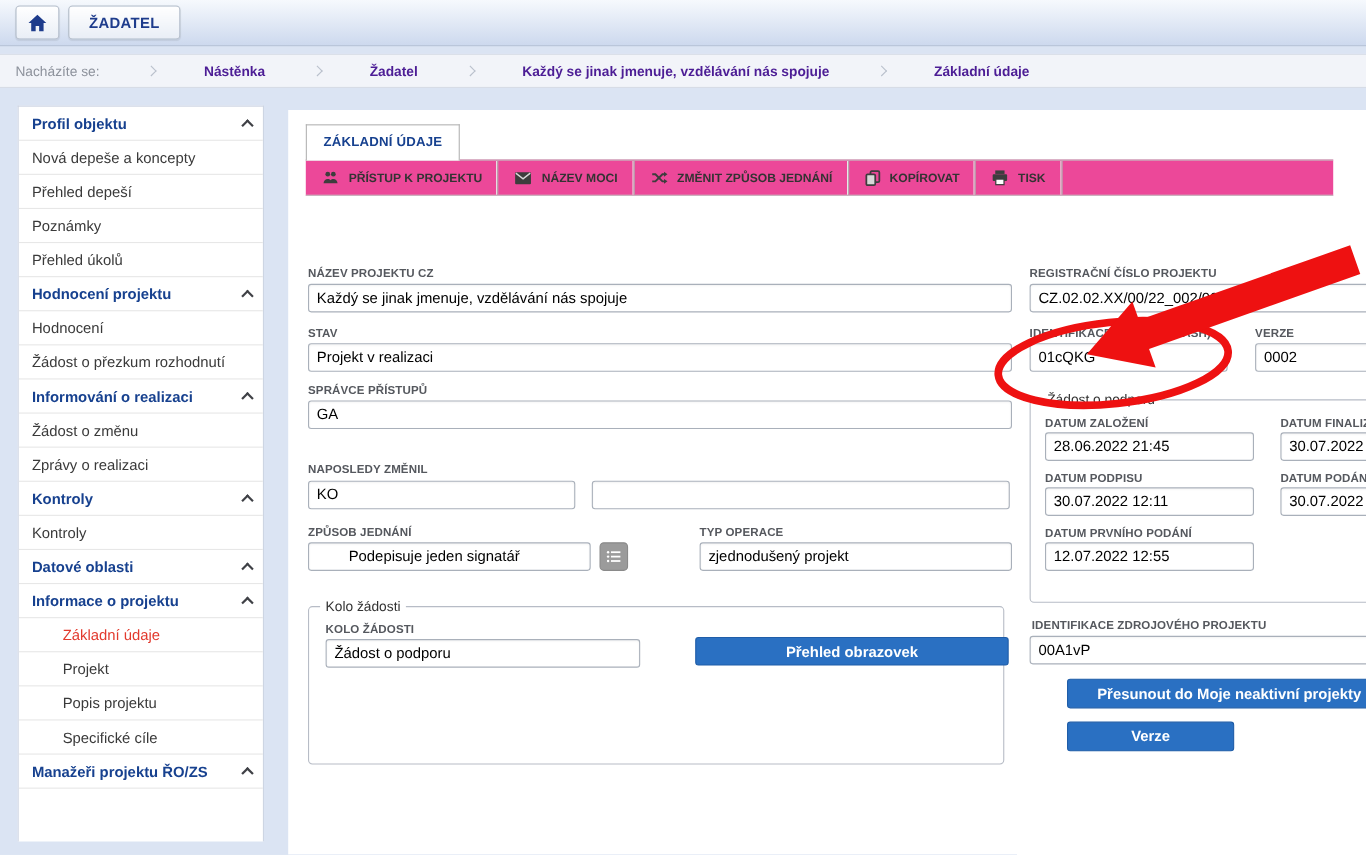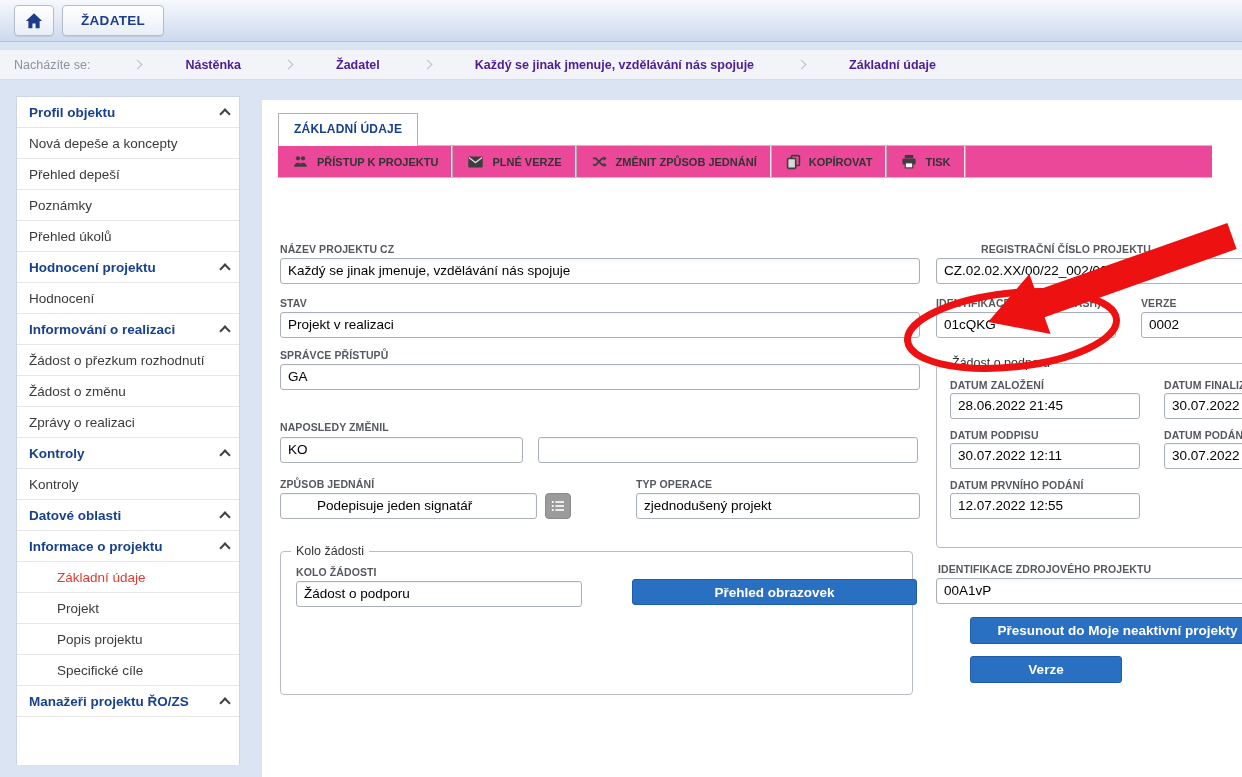--- a/index.html
+++ b/index.html
@@ -159,26 +159,26 @@
     <div class="sb-row">
         <span>Přehled úkolů</span>
       </div>
     <div class="sb-row sb-h">
         <span>Hodnocení projektu</span>
         <span class="caret"></span>
       </div>
     <div class="sb-row">
         <span>Hodnocení</span>
       </div>
+    <div class="sb-row">
+        <span>Žádost o přezkum rozhodnutí</span>
+      </div>
     <div class="sb-row sb-h">
         <span>Informování o realizaci</span>
         <span class="caret"></span>
-      </div>
-    <div class="sb-row">
-        <span>Žádost o přezkum rozhodnutí</span>
       </div>
     <div class="sb-row">
         <span>Žádost o změnu</span>
       </div>
     <div class="sb-row">
         <span>Zprávy o realizaci</span>
       </div>
     <div class="sb-row sb-h">
         <span>Kontroly</span>
         <span class="caret"></span>
@@ -222,21 +222,21 @@
           <circle cx="10.7" cy="4.6" r="2.3" fill="#3d3d3d"></circle>
         <path d="M1.2 13.5c0-2.3 1.8-4.2 4.1-4.2 1.1 0 2.1.5 2.7 1.2.6-.7 1.6-1.2 2.7-1.2 2.3 0 4.1 1.9 4.1 4.2z" fill="#3d3d3d"></path>
       </svg>
       <span>PŘÍSTUP K PROJEKTU</span>
     </div>
     <div class="tbr-btn">
       <svg width="17" height="14" viewBox="0 0 16 14">
         <rect x="0.8" y="1.5" width="14.4" height="11" rx="1" fill="#3d3d3d"></rect>
         <path d="M1.4 2.4l6.6 5.2 6.6-5.2" stroke="#d8d8d8" stroke-width="1.3" fill="none"></path>
       </svg>
-      <span>PLNÉ VERZE</span>
+      <span>NÁZEV MOCI</span>
     </div>
     <div class="tbr-btn">
       <svg width="17" height="15" viewBox="0 0 16 16">
         <path d="M1 4.7h3.1l6.8 6.9h2" stroke="#3d3d3d" stroke-width="1.9" fill="none"></path>
         <path d="M1 11.6h3.1l6.8-6.9h2" stroke="#3d3d3d" stroke-width="1.9" fill="none"></path>
         <path d="M12.4 2.3l3.4 2.4-3.4 2.4z" fill="#3d3d3d"></path>
         <path d="M12.4 9.2l3.4 2.4-3.4 2.4z" fill="#3d3d3d"></path>
       </svg>
       <span>ZMĚNIT ZPŮSOB JEDNÁNÍ</span>
     </div>
@@ -286,21 +286,21 @@
   <div class="lbl" style="left:636px; top:478px;">TYP OPERACE</div>
   <div class="inp" style="left:636px; top:493px; width:284px;">zjednodušený projekt</div>
 
   <div class="fieldset" style="left:280px; top:551px; width:633px; height:144px;">
     <span class="legend">Kolo žádosti</span>
   </div>
   <div class="lbl" style="left:296px; top:566px;">KOLO ŽÁDOSTI</div>
   <div class="inp" style="left:296px; top:581px; width:286px;">Žádost o podporu</div>
   <div class="btn-blue" style="left:600px; top:579px; width:285px; height:26px;">Přehled obrazovek</div>
 
-  <div class="lbl" style="left:936px; top:243px;margin-left:45px;">REGISTRAČNÍ ČÍSLO PROJEKTU</div>
+  <div class="lbl" style="left:936px; top:243px;">REGISTRAČNÍ ČÍSLO PROJEKTU</div>
   <div class="inp" style="left:936px; top:258px; width:330px;">CZ.02.02.XX/00/22_002/0001</div>
 
   <div class="lbl" style="left:936px; top:297px;">IDENTIFIKACE ŽÁDOSTI (HASH)</div>
   <div class="inp" style="left:936px; top:312px; width:180px;">01cQKG</div>
 
   <div class="lbl" style="left:1141px; top:297px;">VERZE</div>
   <div class="inp" style="left:1141px; top:312px; width:130px;">0002</div>
 
   <div class="fieldset" style="left:936px; top:363px; width:330px; height:185px;">
     <span class="legend">Žádost o podporu</span>

